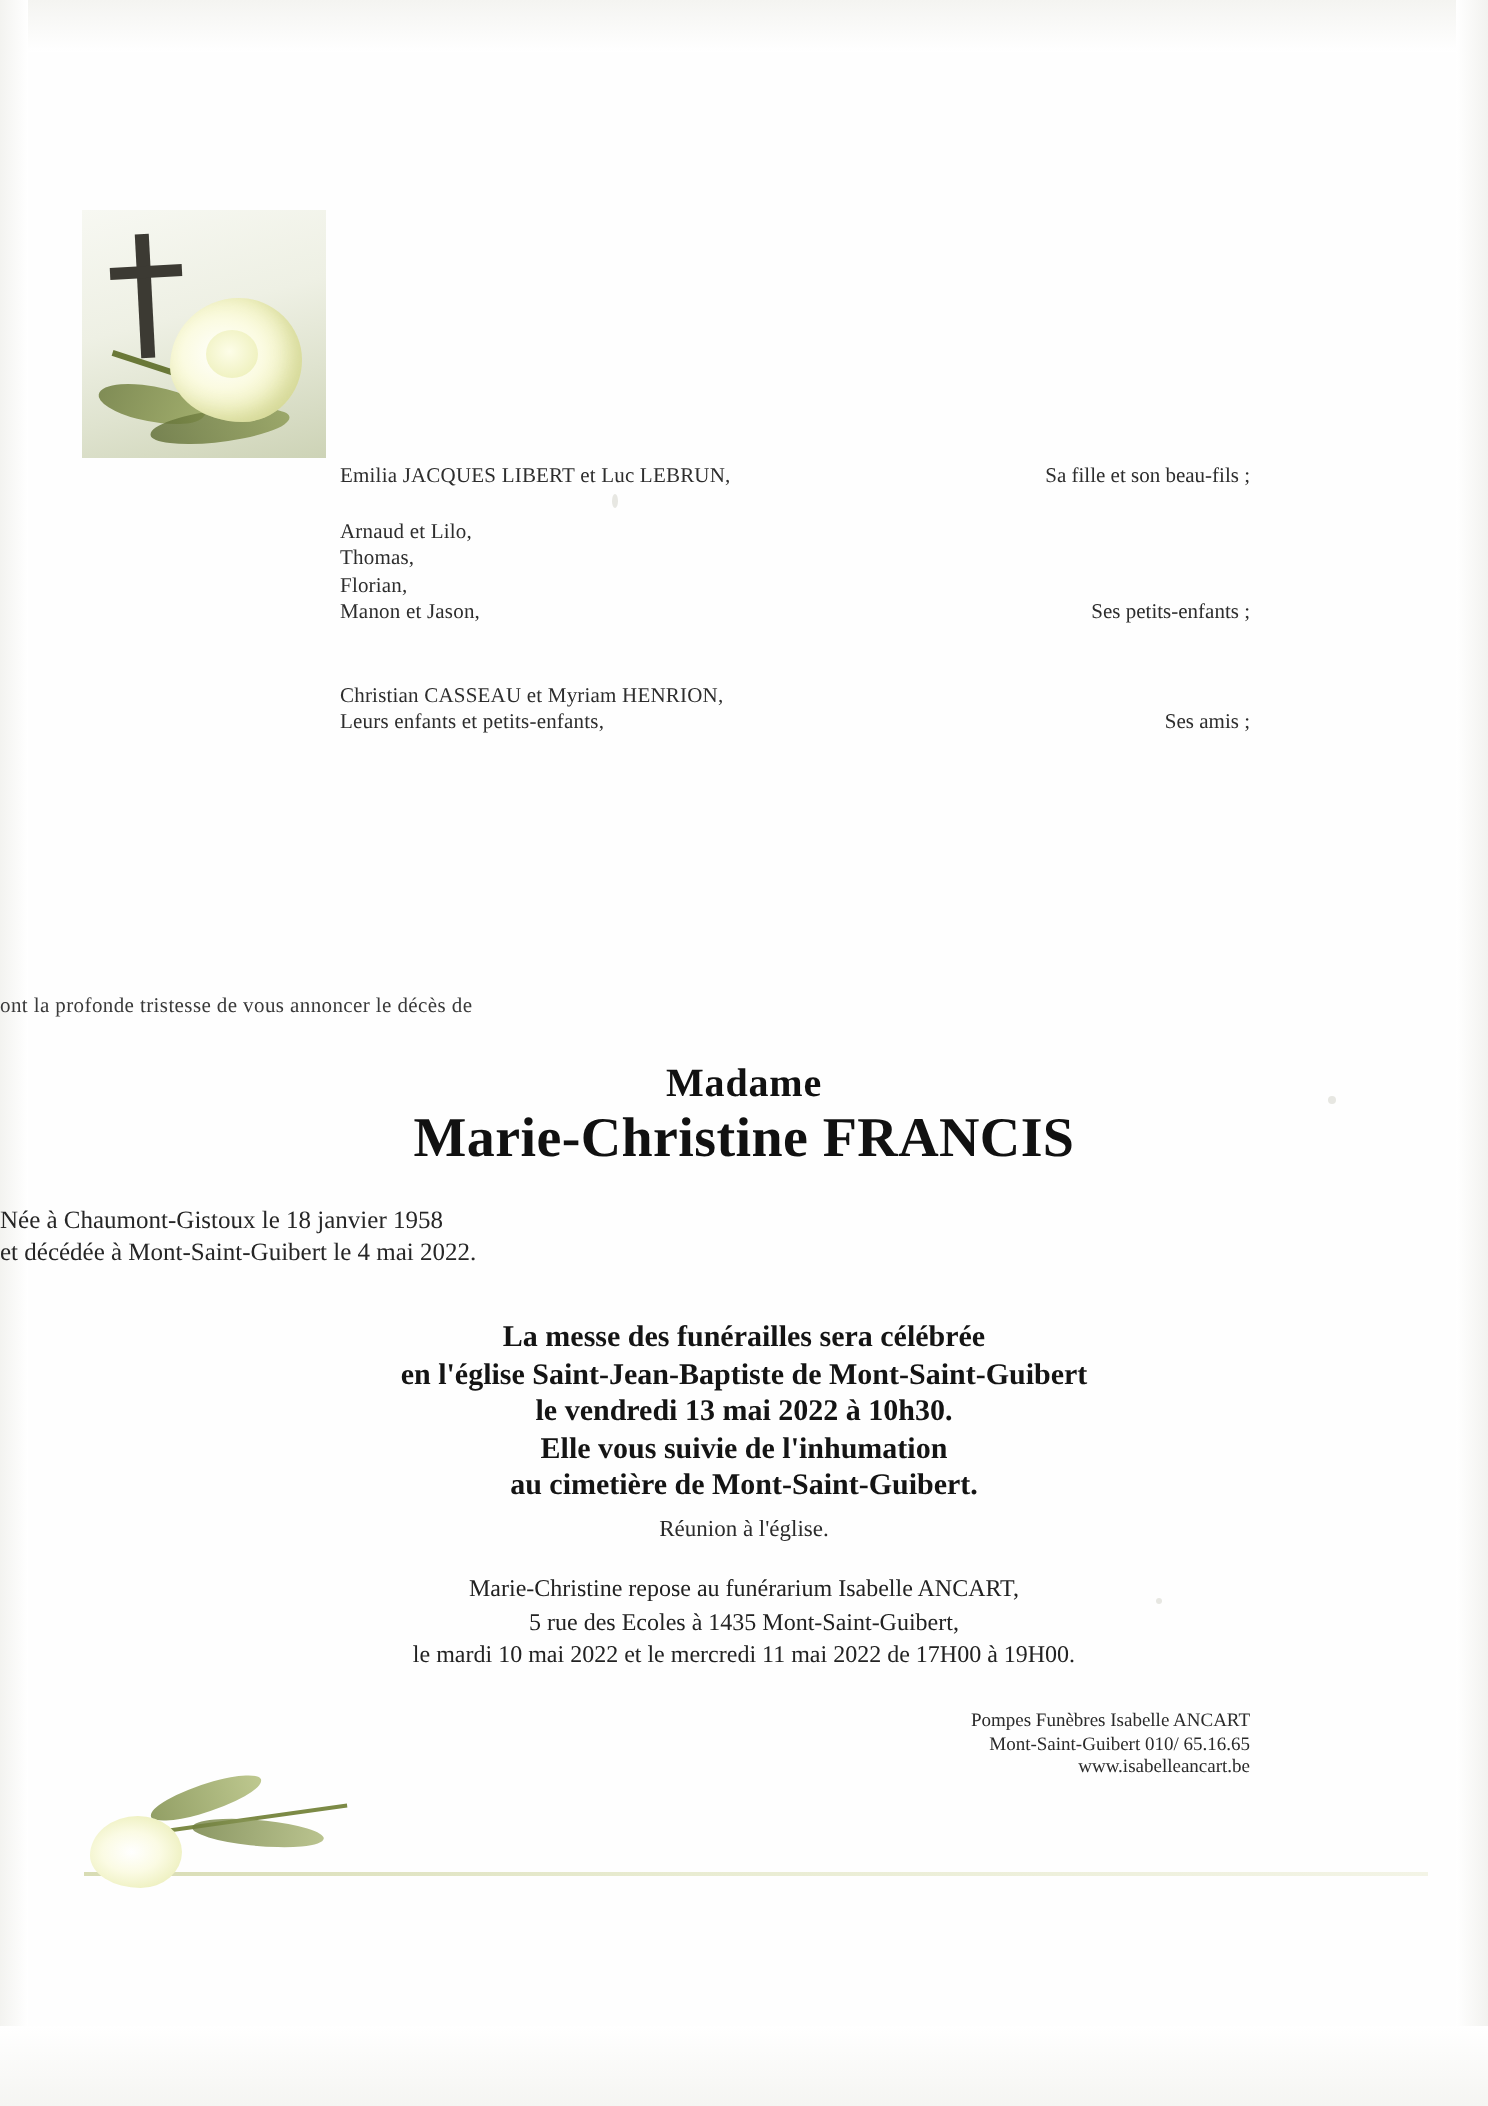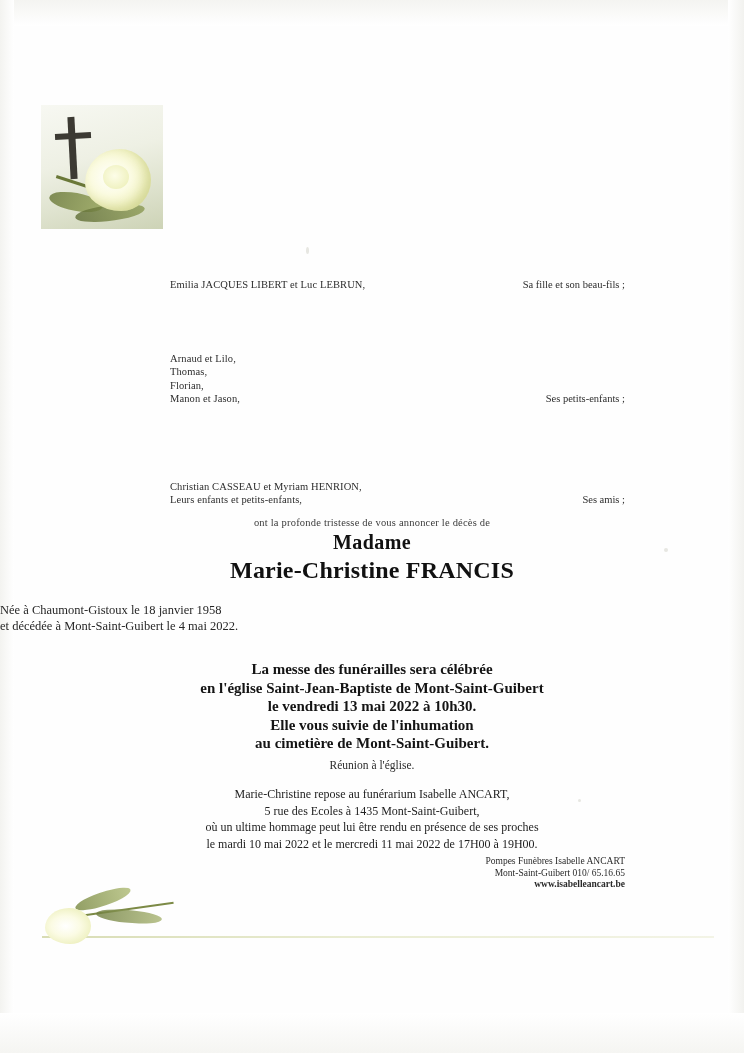--- a/index.html
+++ b/index.html
@@ -141,65 +141,62 @@
     font-size: 10.5px;
     line-height: 13.5px;
     color: #2d2d2d;
   }
   .fam-row {
     position: relative;
     min-height: 13.5px;
     display: flex;
     justify-content: space-between;
     align-items: flex-start;
-    margin-top: 46px;
   }
   .fam-left {
     white-space: pre-line;
     letter-spacing: .1px;
   }
   .fam-right {
     text-align: right;
     font-size: 10.5px;
     white-space: nowrap;
     align-self: flex-end;
     padding-left: 16px;
   }
   .gap-14 { height: 14px; }
 
   
   .announce {
     position: absolute;
     left: 0;
     right: 0;
     top: 498px;
-    text-align: center;
     font-size: 10.5px;
     color: #3a3a3a;
     letter-spacing: .2px;
-    margin-top: 19px;
   }
 
   
   .name-block {
     position: absolute;
     left: 0;
     right: 0;
     top: 528px;
     text-align: center;
     color: #111;
   }
   .name-title {
     font-size: 20px;
     font-weight: bold;
     letter-spacing: .4px;
     line-height: 28px;
   }
   .name-full {
-    font-size: 24px;
+    font-size: 28px;
     font-weight: bold;
     letter-spacing: .2px;
     line-height: 28px;
   }
 
   
   .birth {
     position: absolute;
     left: 0;
     right: 0;
@@ -250,21 +247,21 @@
   .fh {
     position: absolute;
     right: 119px;
     top: 856px;
     text-align: right;
     font-size: 9.5px;
     line-height: 11.5px;
     color: #2a2a2a;
   }
   .fh .site {
-    font-weight: bold;
+    font-weight: normal;
     font-size: 9.5px;
   }
 
   
   .bottom-art {
     position: absolute;
     left: 0;
     right: 0;
     top: 880px;
     height: 90px;
@@ -398,21 +395,20 @@
     <div>le vendredi 13 mai 2022 à 10h30.</div>
     <div>Elle vous suivie de l'inhumation</div>
     <div>au cimetière de Mont-Saint-Guibert.</div>
   </div>
 
   <div class="reunion">Réunion à l'église.</div>
 
   <div class="repose">
     <div>Marie-Christine repose au funérarium Isabelle ANCART,</div>
     <div>5 rue des Ecoles à 1435 Mont-Saint-Guibert,</div>
-    <div>où un ultime hommage peut lui être rendu en présence de ses proches</div>
     <div>le mardi 10 mai 2022 et le mercredi 11 mai 2022 de 17H00 à 19H00.</div>
   </div>
 
   <div class="fh">
     <div>Pompes Funèbres Isabelle ANCART</div>
     <div>Mont-Saint-Guibert 010/ 65.16.65</div>
     <div class="site">www.isabelleancart.be</div>
   </div>
 
   <div class="bottom-art">

